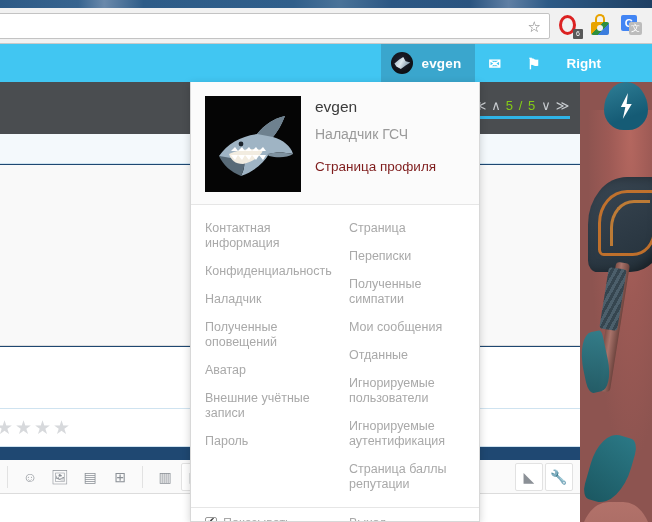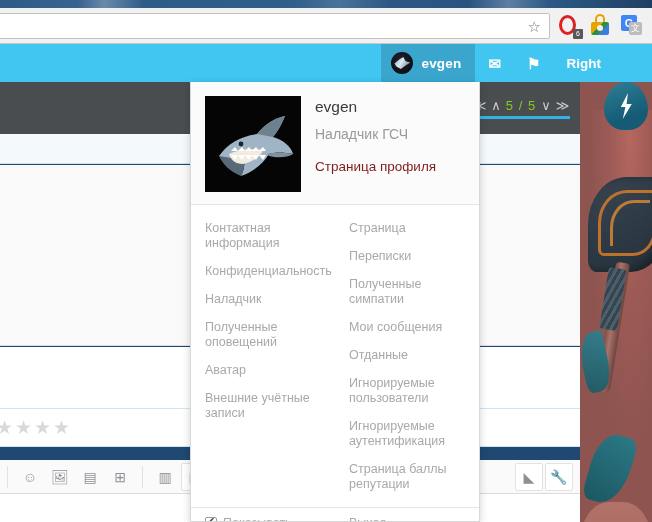--- a/index.html
+++ b/index.html
@@ -396,20 +396,21 @@
     <div class="acct-divider"></div>
 
     <div class="acct-cols">
       <div class="acct-col">
         <div class="acct-item">Контактная информация</div>
         <div class="acct-item">Конфиденциальность</div>
         <div class="acct-item">Наладчик</div>
         <div class="acct-item">Полученные оповещений</div>
         <div class="acct-item">Аватар</div>
         <div class="acct-item">Внешние учётные записи</div>
+        <div class="acct-item">Пароль</div>
       </div>
       <div class="acct-col">
         <div class="acct-item">Страница</div>
         <div class="acct-item">Переписки</div>
         <div class="acct-item">Полученные симпатии</div>
         <div class="acct-item">Мои сообщения</div>
         <div class="acct-item">Отданные</div>
         <div class="acct-item">Игнорируемые пользователи</div>
         <div class="acct-item">Игнорируемые аутентификация</div>
         <div class="acct-item">Страница баллы репутации</div>

